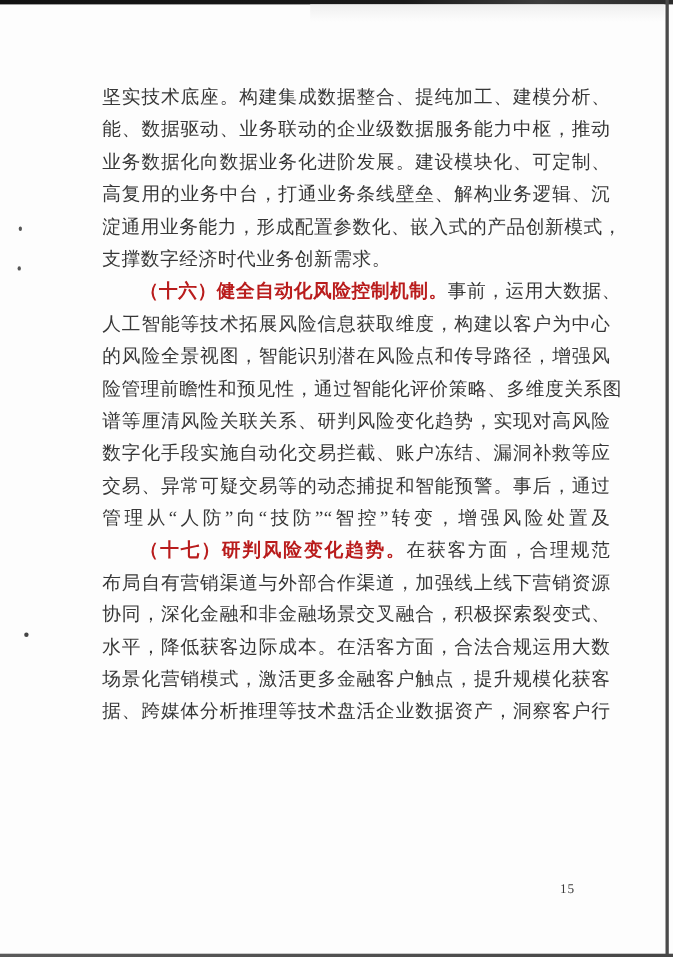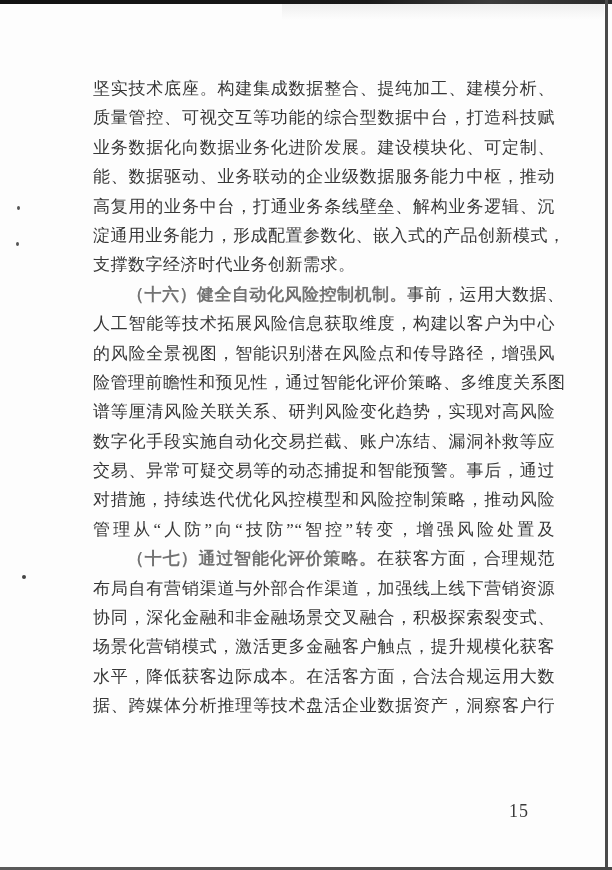--- a/index.html
+++ b/index.html
@@ -69,62 +69,60 @@
     overflow: visible;
   }
   .line.last {
     text-align-last: left;
   }
   .line.indent {
     padding-left: 34px;
   }
   .line .head {
     font-weight: 700;
-    color: #737373;
+    color: #b91c1c;
   }
   .page-number {
     position: absolute;
     left: 509px;
     top: 801px;
-    font-size: 18px;
+    font-size: 12px;
     color: #3a3a3a;
     letter-spacing: 1px;
   }
 </style>
 </head>
 <body>
 
 <div class="page">
   <div class="top-bar"></div>
   <div class="top-shade"></div>
   <div class="right-edge"></div>
   <div class="bottom-edge"></div>
   <div class="speck s1"></div>
   <div class="speck s2"></div>
   <div class="speck s3"></div>
 
   <div class="text-block" id="text-block">
       <div class="line">坚实技术底座。构建集成数据整合、提纯加工、建模分析、</div>
-      <div class="line">质量管控、可视交互等功能的综合型数据中台，打造科技赋</div>
+      <div class="line">能、数据驱动、业务联动的企业级数据服务能力中枢，推动</div>
       <div class="line">业务数据化向数据业务化进阶发展。建设模块化、可定制、</div>
-      <div class="line">能、数据驱动、业务联动的企业级数据服务能力中枢，推动</div>
       <div class="line">高复用的业务中台，打通业务条线壁垒、解构业务逻辑、沉</div>
       <div class="line">淀通用业务能力，形成配置参数化、嵌入式的产品创新模式，</div>
       <div class="line last">支撑数字经济时代业务创新需求。</div>
       <div class="line indent"><span class="head">（十六）健全自动化风险控制机制。</span>事前，运用大数据、</div>
       <div class="line">人工智能等技术拓展风险信息获取维度，构建以客户为中心</div>
       <div class="line">的风险全景视图，智能识别潜在风险点和传导路径，增强风</div>
       <div class="line">险管理前瞻性和预见性，通过智能化评价策略、多维度关系图</div>
       <div class="line">谱等厘清风险关联关系、研判风险变化趋势，实现对高风险</div>
       <div class="line">数字化手段实施自动化交易拦截、账户冻结、漏洞补救等应</div>
       <div class="line">交易、异常可疑交易等的动态捕捉和智能预警。事后，通过</div>
-      <div class="line">对措施，持续迭代优化风控模型和风险控制策略，推动风险</div>
       <div class="line">管理从“人防”向“技防”“智控”转变，增强风险处置及</div>
-      <div class="line indent"><span class="head">（十七）通过智能化评价策略。</span>在获客方面，合理规范</div>
+      <div class="line indent"><span class="head">（十七）研判风险变化趋势。</span>在获客方面，合理规范</div>
       <div class="line">布局自有营销渠道与外部合作渠道，加强线上线下营销资源</div>
       <div class="line">协同，深化金融和非金融场景交叉融合，积极探索裂变式、</div>
+      <div class="line">水平，降低获客边际成本。在活客方面，合法合规运用大数</div>
       <div class="line">场景化营销模式，激活更多金融客户触点，提升规模化获客</div>
-      <div class="line">水平，降低获客边际成本。在活客方面，合法合规运用大数</div>
       <div class="line">据、跨媒体分析推理等技术盘活企业数据资产，洞察客户行</div>
     </div>
 
   <div class="page-number">15</div>
 </div>
 
 </body></html>

